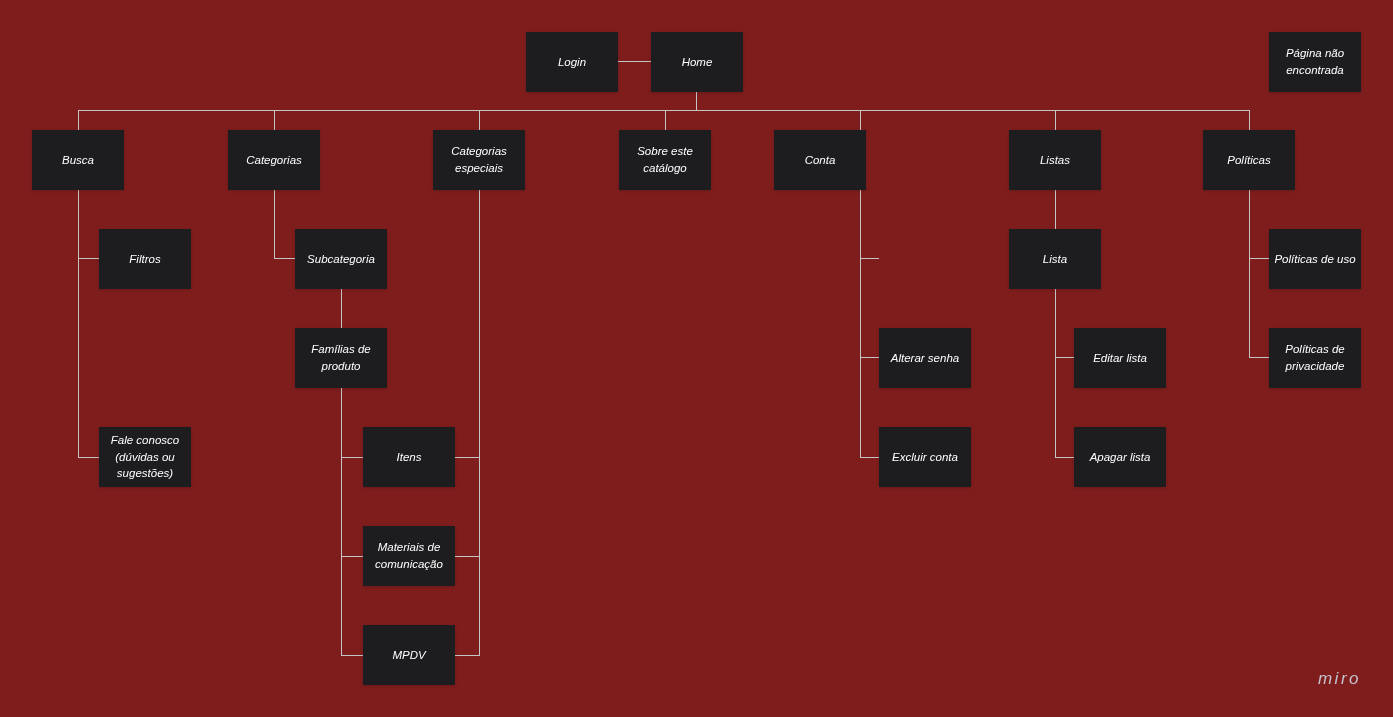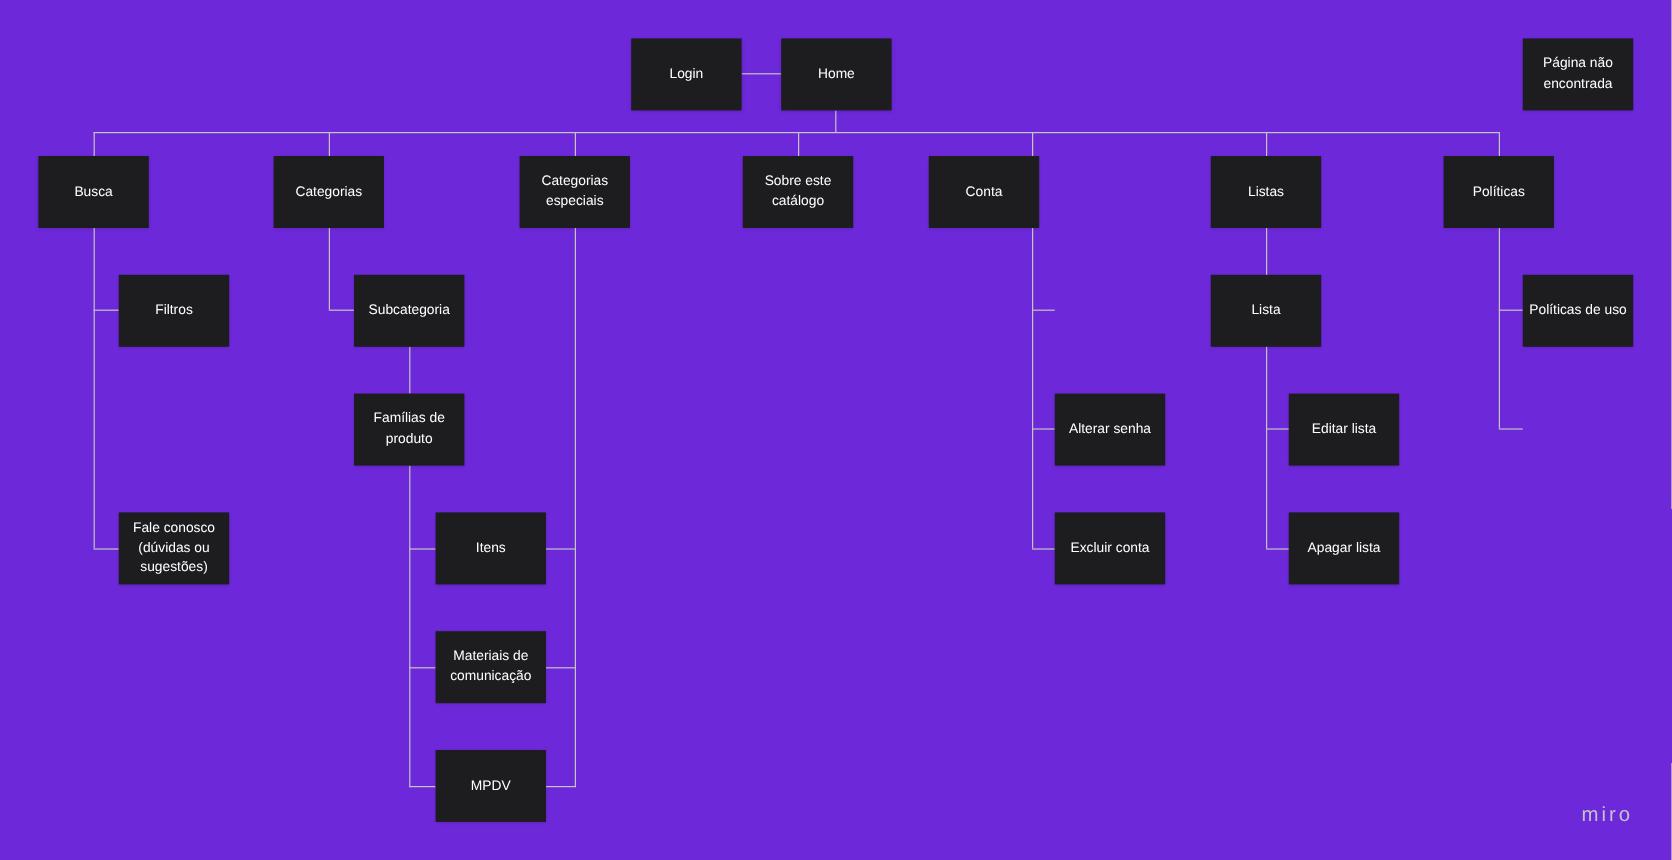--- a/index.html
+++ b/index.html
@@ -1,21 +1,22 @@
 <!DOCTYPE html>
 <html><head>
 <meta charset="utf-8">
 <style>
   html,body{margin:0;padding:0;background:#f4f4f6;}
   .canvas{
     position:relative;
     width:1393px;height:717px;
-    background:#6d28d9;
+    background:#7f1d1d;
     font-family:"Liberation Sans","DejaVu Sans",sans-serif;
     overflow:hidden;
+    font-style:italic;
   }
   .line{position:absolute;background:#c5c5c5;}
   .line.h{height:1px;}
   .line.v{width:1px;}
   .node{
     position:absolute;
     width:92px;height:60px;
     background:#1d1d20;
     color:#ffffff;
     display:flex;align-items:center;justify-content:center;
@@ -150,16 +151,19 @@
   <div class="node" style="left:1074px;top:328px">
       <span>Editar lista</span>
     </div>
   <div class="node" style="left:1074px;top:427px">
       <span>Apagar lista</span>
     </div>
 
   <div class="node" style="left:1269px;top:229px">
       <span>Políticas de uso</span>
     </div>
+  <div class="node" style="left:1269px;top:328px">
+      <span>Políticas de privacidade</span>
+    </div>
 
   <div class="watermark">miro</div>
 
 </div>
 
 </body></html>

